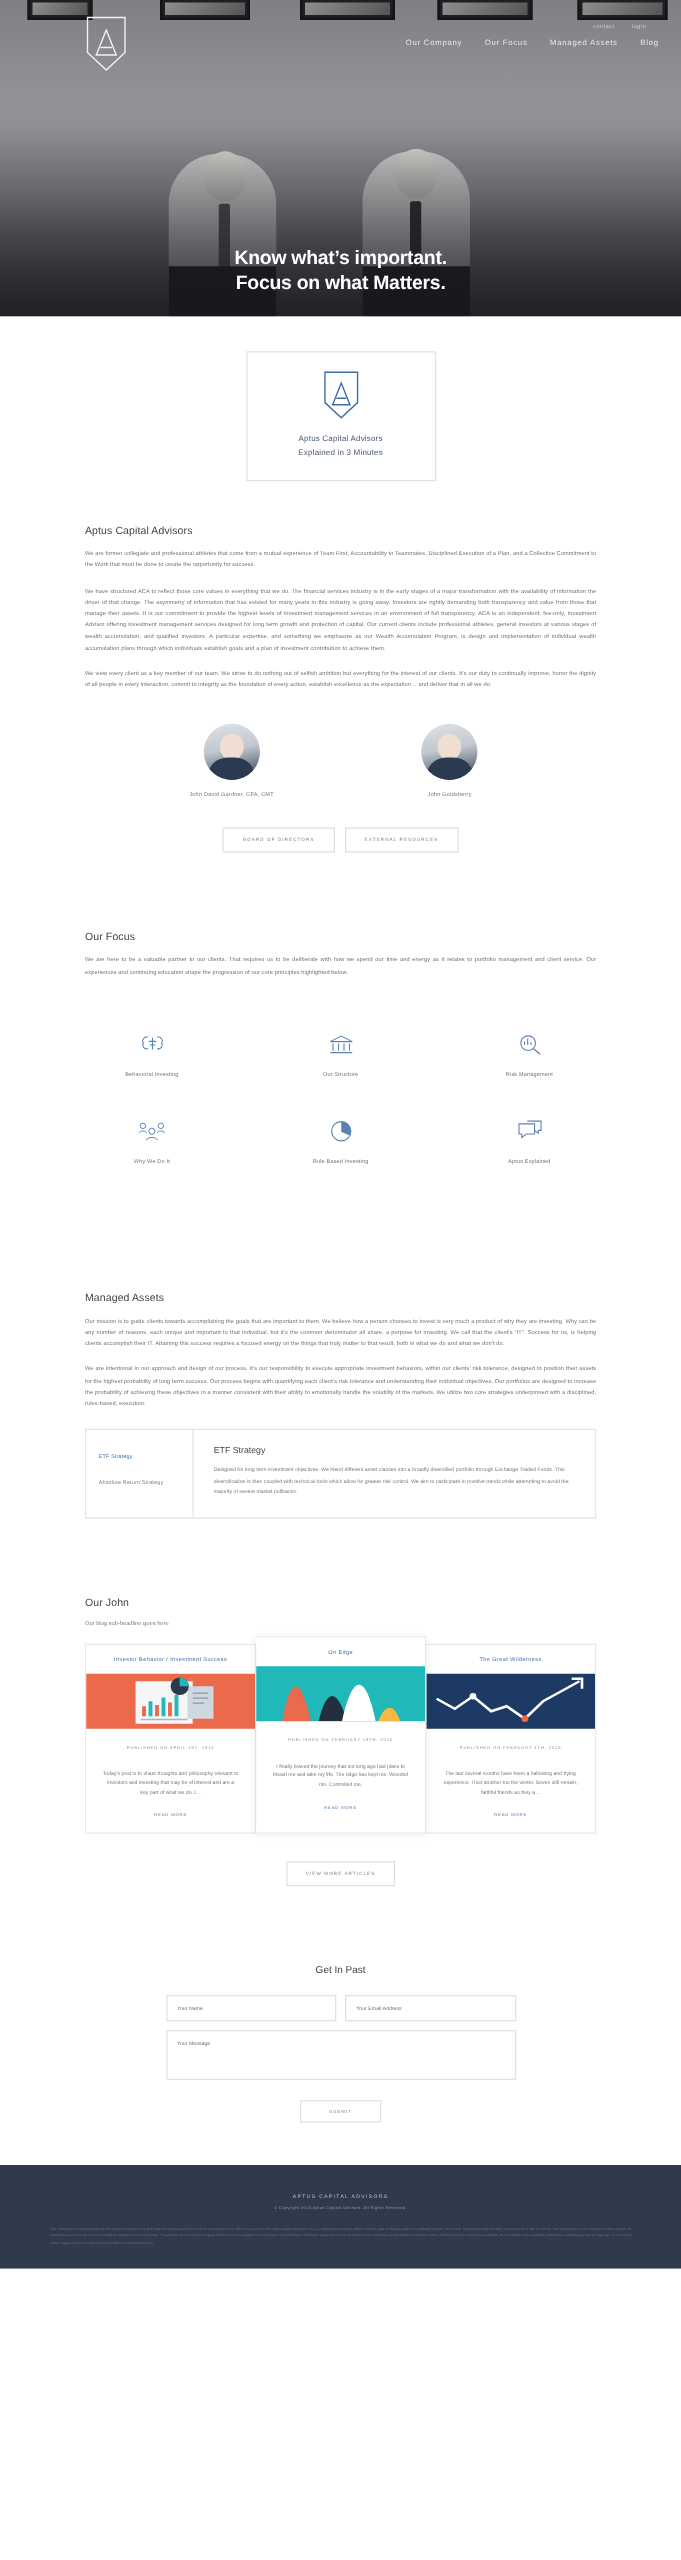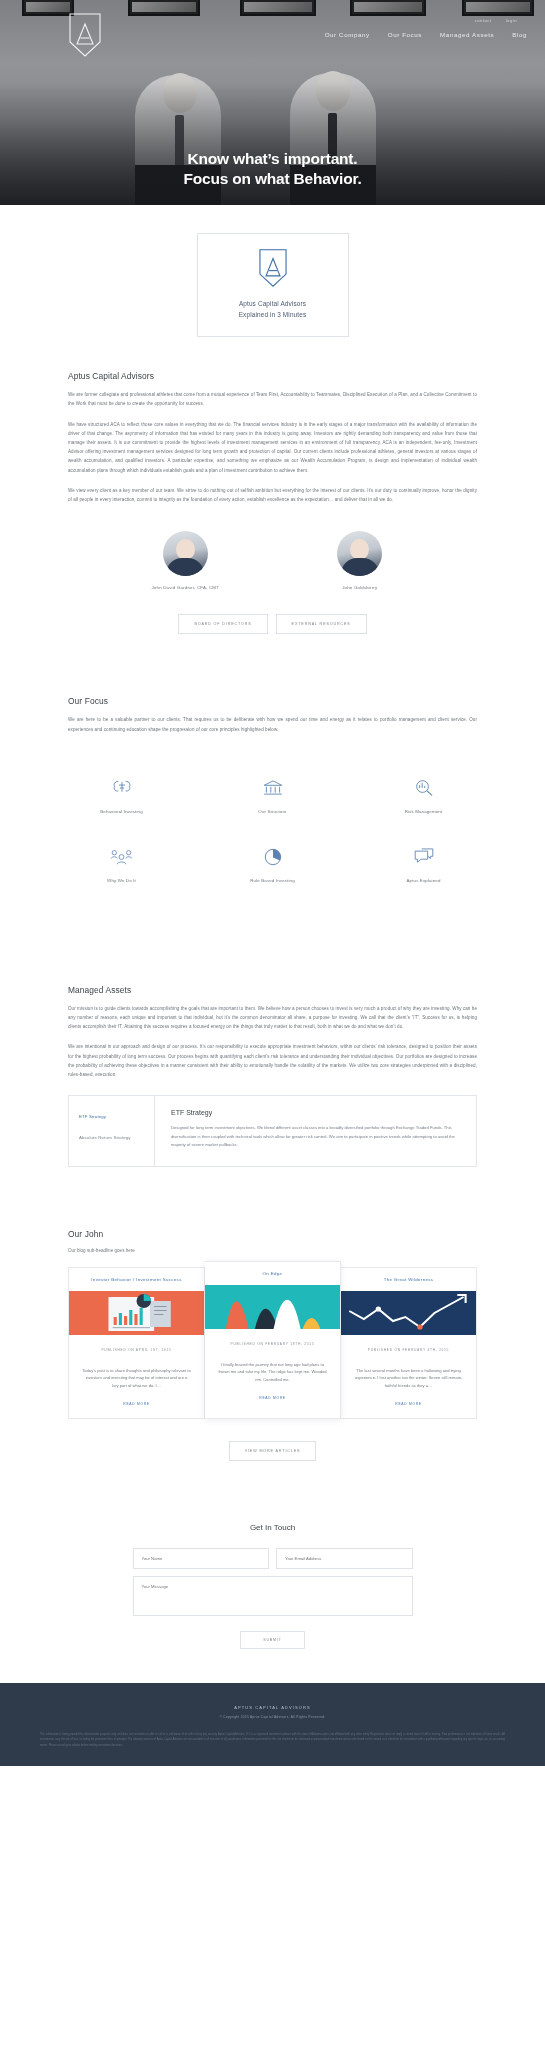--- a/index.html
+++ b/index.html
@@ -8,21 +8,21 @@
     font-family: "Liberation Sans", sans-serif;
     background: #ffffff;
     color: #444a52;
     -webkit-font-smoothing: antialiased;
   }
   .page { width: 545px; position: relative; overflow: hidden; }
 
   
   .hero {
     position: relative;
-    height: 205px;
+    height: 253px;
     background: linear-gradient(180deg,#8e9093 0%,#97999c 38%,#6f7174 72%,#2f3134 100%);
     overflow: hidden;
   }
   .hero-wall {
     position: absolute; inset: 0;
     background: linear-gradient(180deg,#9a9c9f 0%, #a3a5a8 30%, #8b8d90 60%, #3a3c3f 100%);
   }
   .frames { position: absolute; top: 0; left: 0; right: 0; height: 20px; }
   .frame {
     position: absolute; top: -2px; height: 18px;
@@ -251,21 +251,21 @@
 
     <div class="topnav">
       <a href="#">Our Company</a>
       <a href="#">Our Focus</a>
       <a href="#">Managed Assets</a>
       <a href="#">Blog</a>
     </div>
 
     <div class="hero-copy">
       <div class="line">Know what’s important.</div>
-      <div class="line">Focus on what Behavior.</div>
+      <div class="line">Focus on what Matters.</div>
     </div>
   </div>
 
   <div class="explainer-wrap">
     <div class="explainer">
       <div class="shield">
         <svg viewBox="0 0 34 46" width="30" height="40" aria-hidden="true">
           <path d="M2 2 H32 V30 L17 44 L2 30 Z" fill="none" stroke="#3d6ea8" stroke-width="1.3"></path>
           <path d="M17 12 L25 32 H9 Z" fill="none" stroke="#3d6ea8" stroke-width="1.3"></path>
           <path d="M12.5 26 H21.5" stroke="#3d6ea8" stroke-width="1.3"></path>
@@ -451,21 +451,21 @@
     </div>
 
     <div class="center-btn">
       <button class="ghost-btn">VIEW MORE ARTICLES</button>
     </div>
   </div>
 
   <div class="spacer-lg"></div>
 
   <div>
-    <div class="contact-title">Get In Touch</div>
+    <div class="contact-title">Get In Past</div>
     <div class="form">
       <div class="frow">
         <input class="finput" placeholder="Your Name" style="">
         <input class="finput" placeholder="Your Email Address" style="">
       </div>
       <textarea class="ftext" placeholder="Your Message" style=""></textarea>
       <div class="submit-wrap">
         <button class="submit">SUBMIT</button>
       </div>
     </div>

